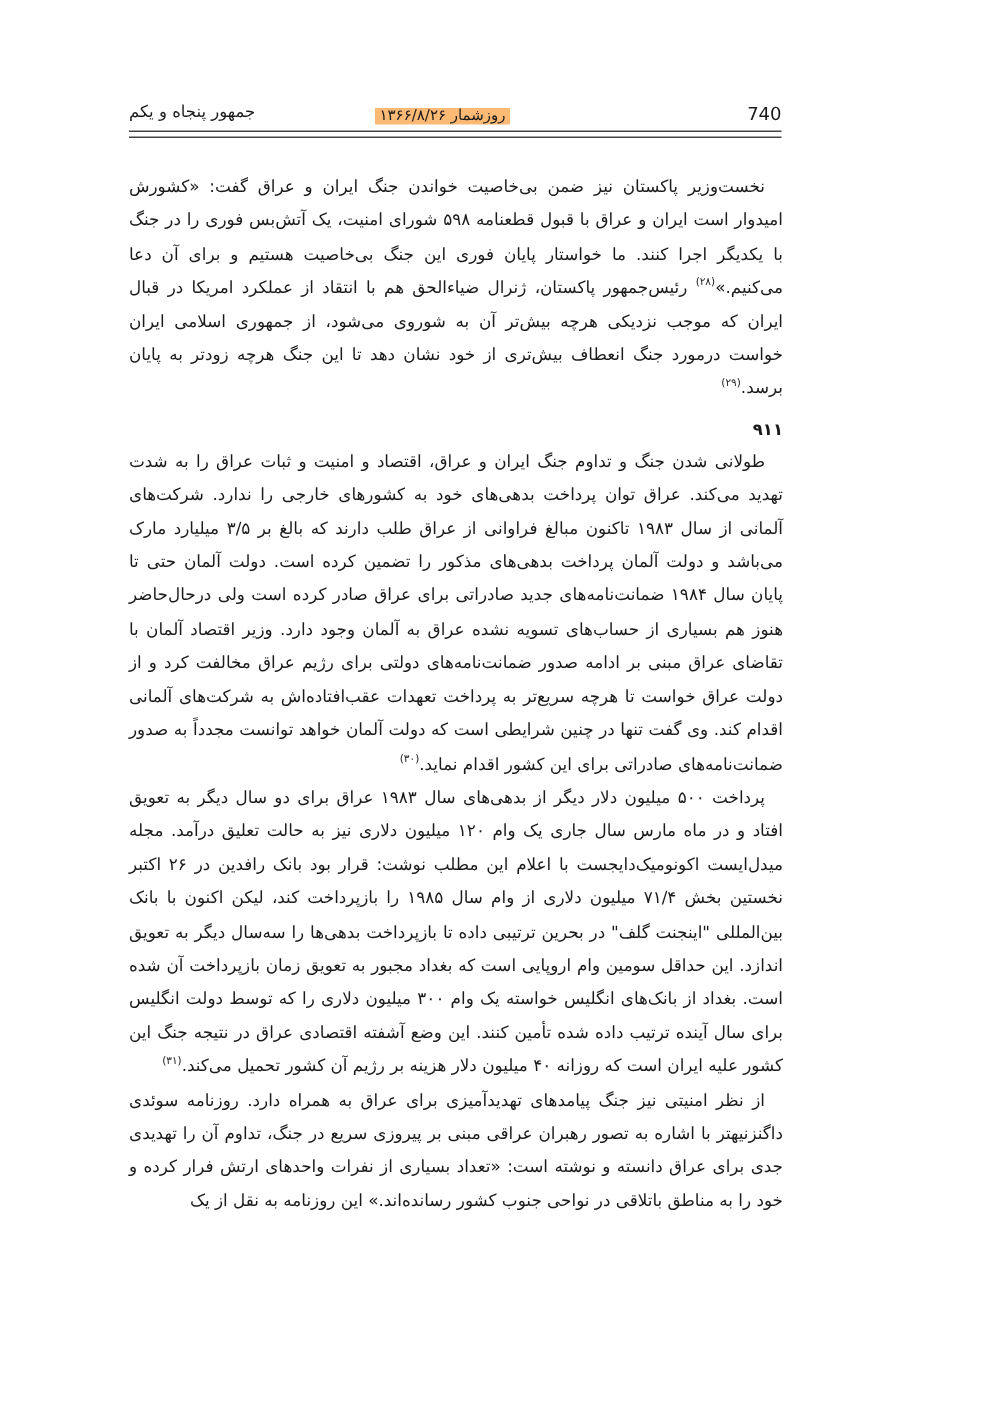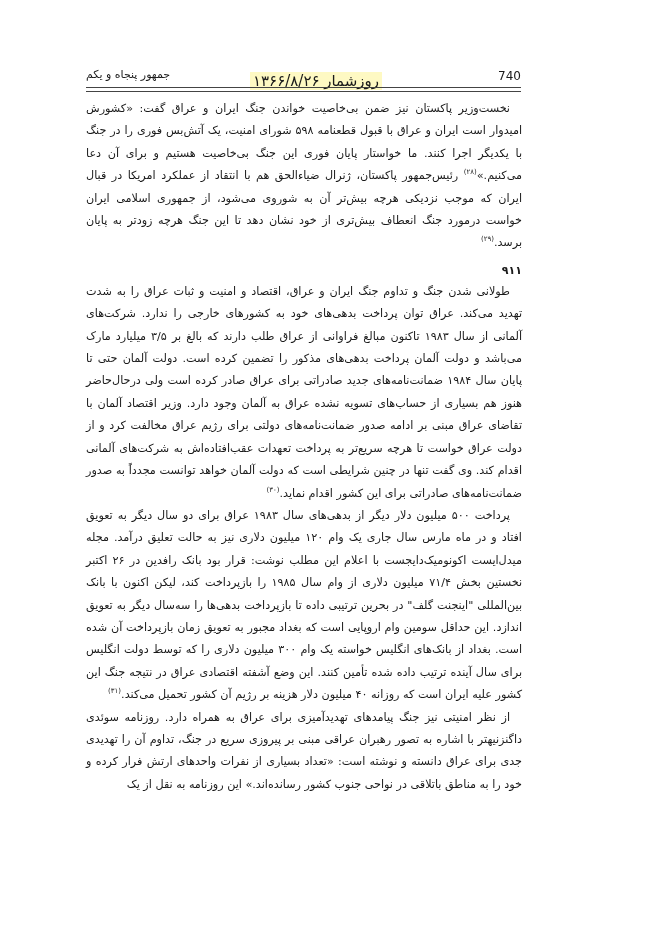--- a/index.html
+++ b/index.html
@@ -3,24 +3,24 @@
   <meta charset="utf-8">
   <style>
     html, body { margin: 0; padding: 0; background: #ffffff; }
     body { width: 669px; height: 941px; position: relative; overflow: hidden; color: #1a1a1a; }
     .page { position: absolute; left: 0; top: 0; width: 669px; height: 941px; direction: rtl; }
     .rh-rule {
       position: absolute; left: 86px; right: 148px; top: 87px; height: 3px;
       border-top: 1px solid #444; border-bottom: 1px solid #444;
     }
     .rh-page { position: absolute; top: 69px; right: 148px; font-family: "DejaVu Sans", sans-serif; font-size: 12px; }
-    .rh-center { position: absolute; top: 72px; left: 250px; font-family: "DejaVu Sans", sans-serif; font-size: 15px; background: #fef9c3; padding: 0 3px; }
+    .rh-center { position: absolute; top: 72px; left: 250px; font-family: "DejaVu Sans", sans-serif; font-size: 10px; background: #fdba74; padding: 0 3px; }
     .rh-book { position: absolute; top: 68px; left: 86px; font-family: "DejaVu Sans", sans-serif; font-size: 11px; }
     .body-text {
-      position: absolute; top: 98px; left: 86px; width: 436px;
+      position: absolute; top: 114px; left: 86px; width: 436px;
       font-family: "DejaVu Sans", sans-serif; font-size: 11.2px; line-height: 22.4px;
       text-align: justify; text-align-last: right;
     }
     .para { margin: 0; text-indent: 12px; }
     .section-num { margin: 6px 0 0 0; font-size: 11px; font-weight: bold; line-height: 20px; text-indent: 0; }
     sup { font-size: 7px; line-height: 0; }
   </style>
 </head>
 <body>
 

